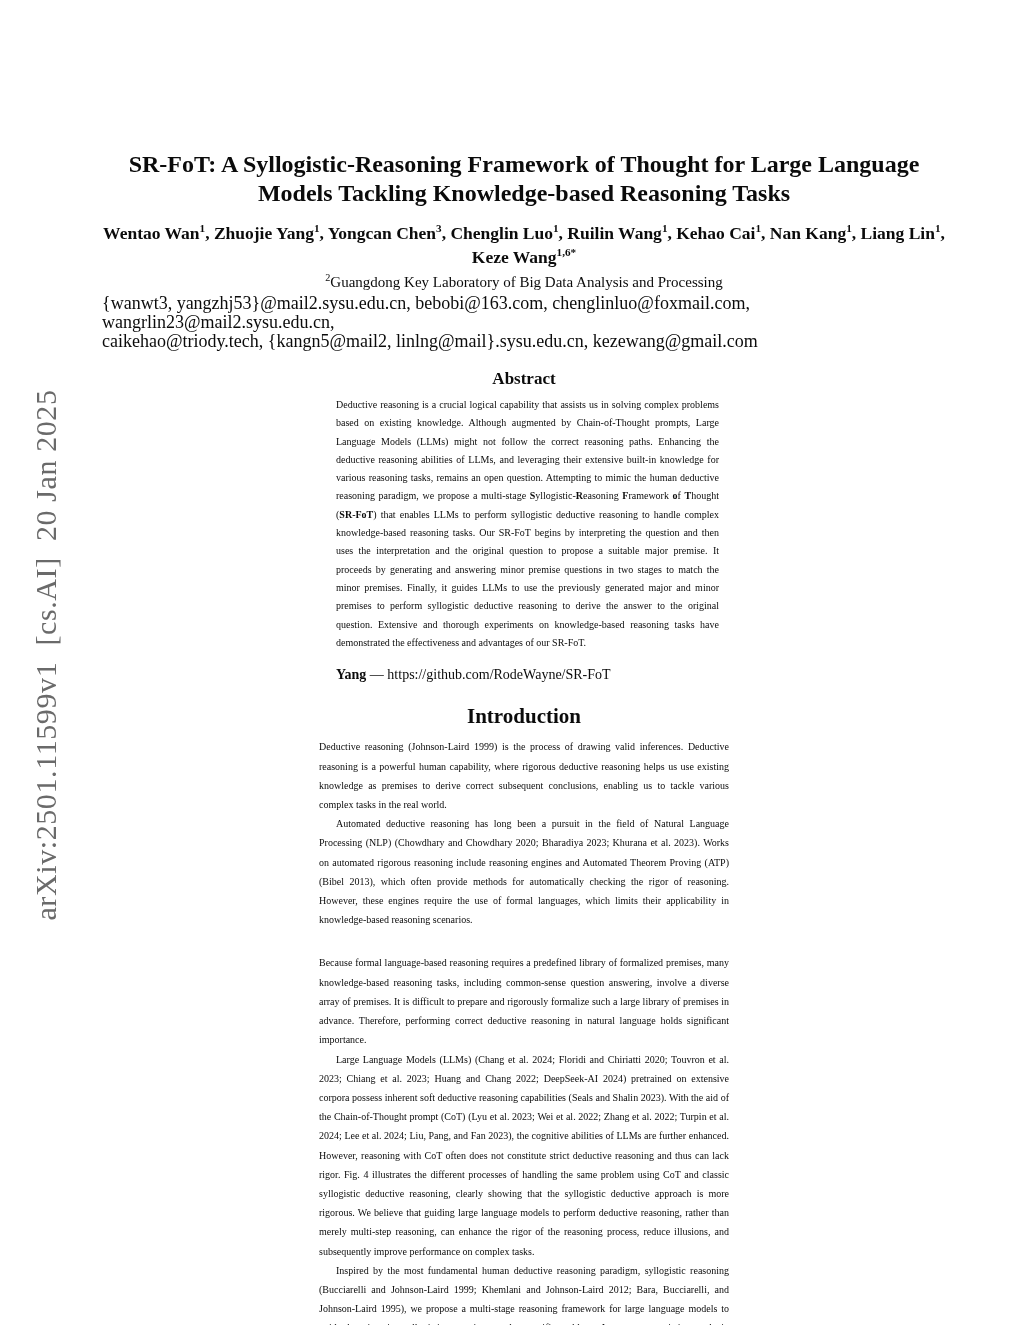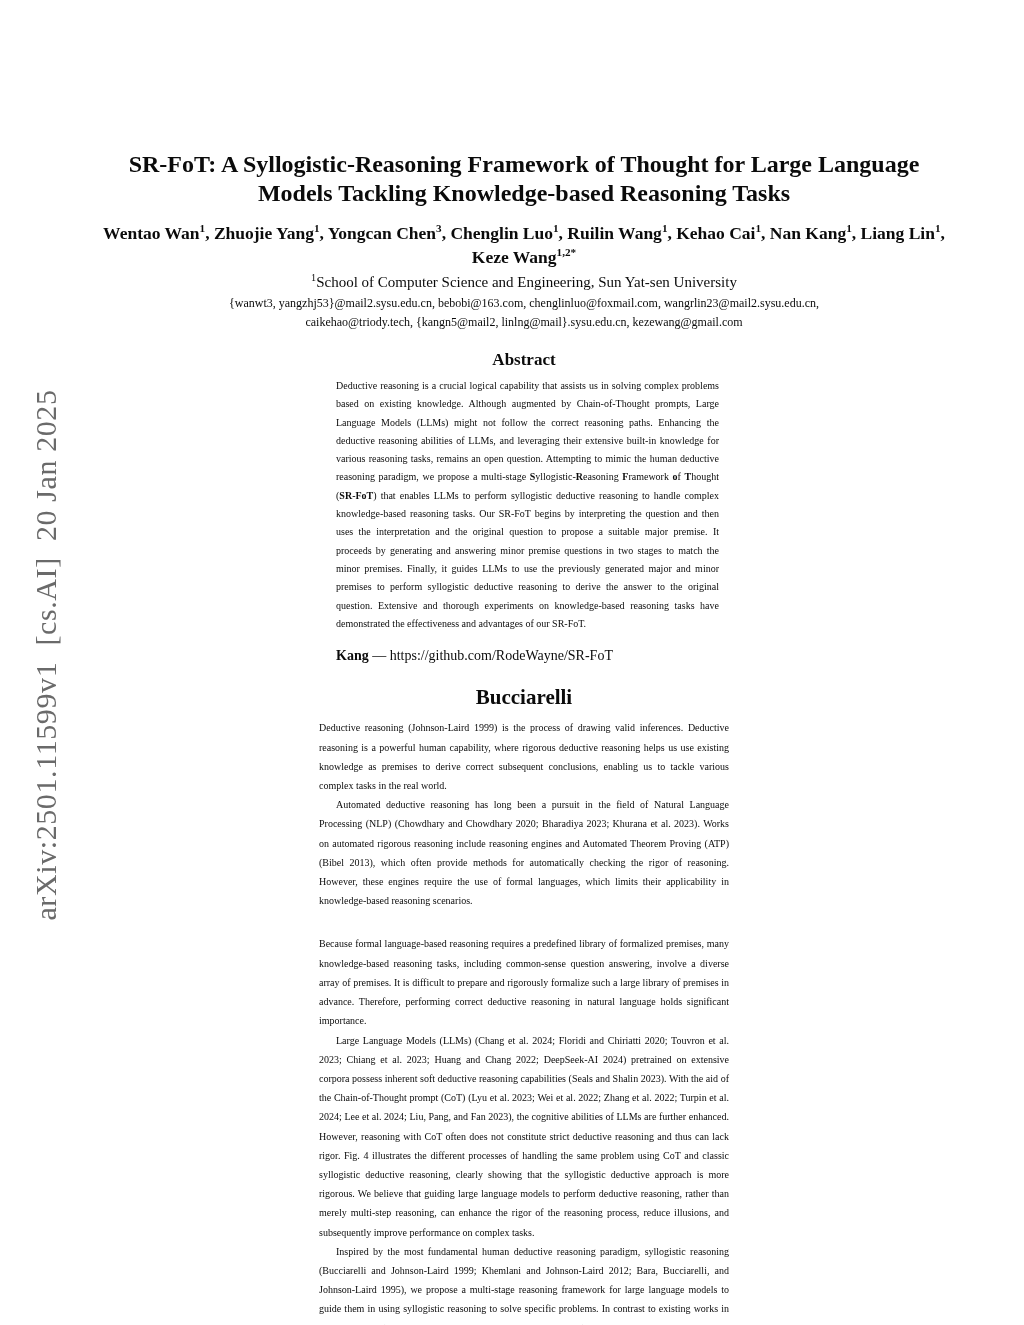--- a/index.html
+++ b/index.html
@@ -17,21 +17,21 @@
     font-size:24px;font-weight:bold;text-align:center;line-height:29px;
     margin:0 auto;max-width:880px;
   }
   .authors{
     margin:13px auto 0;max-width:856px;text-align:center;
     font-size:17.5px;font-weight:bold;line-height:24px;
   }
   .authors sup{font-size:64%;font-weight:bold;}
   .affiliations{margin-top:4px;text-align:center;font-size:15px;line-height:19px;}
   .affiliations sup{font-size:68%;}
-  .emails{margin-top:2px;text-align:center;font-size:12px;line-height:19px;}
+  .emails{margin-top:2px;text-align:left;font-size:18px;line-height:19px;}
   .columns{margin-top:18px;display:flex;gap:24px;align-items:center;flex-direction:column;}
   .col{width:410px;}
   .abstract-heading{text-align:center;font-weight:bold;font-size:17px;margin:0 0 7px 0;}
   .abstract-body{
     font-size:10px;line-height:18.3px;text-align:justify;
     padding:0 10px 0 17px;
   }
   .code-line{margin-top:14px;font-size:14px;line-height:18.3px;padding:0 10px 0 17px;}
   .section-heading{text-align:center;font-weight:bold;font-size:21px;margin:20px 0 8px 0;}
   .body-par{font-size:10px;line-height:19.2px;text-align:justify;margin:0;}
@@ -45,40 +45,40 @@
 </style>
 </head>
 <body>
 
 <div class="watermark">arXiv:2501.11599v1  [cs.AI]  20 Jan 2025</div>
 
 <div class="content">
 
   <h1 class="title">SR-FoT: A Syllogistic-Reasoning Framework of Thought for Large Language Models Tackling Knowledge-based Reasoning Tasks</h1>
 
-  <div class="authors"><span>Wentao Wan<sup>1</sup></span>, <span>Zhuojie Yang<sup>1</sup></span>, <span>Yongcan Chen<sup>3</sup></span>, <span>Chenglin Luo<sup>1</sup></span>, <span>Ruilin Wang<sup>1</sup></span>, <span>Kehao Cai<sup>1</sup></span>, <span>Nan Kang<sup>1</sup></span>, <span>Liang Lin<sup>1</sup></span>, <span>Keze Wang<sup>1,2*</sup></span></div>
+  <div class="authors"><span>Wentao Wan<sup>1</sup></span>, <span>Zhuojie Yang<sup>1</sup></span>, <span>Yongcan Chen<sup>3</sup></span>, <span>Chenglin Luo<sup>1</sup></span>, <span>Ruilin Wang<sup>1</sup></span>, <span>Kehao Cai<sup>1</sup></span>, <span>Nan Kang<sup>1</sup></span>, <span>Liang Lin<sup>1</sup></span>, <span>Keze Wang<sup>1,6*</sup></span></div>
 
   <div class="affiliations">
-      <div><sup>1</sup>School of Computer Science and Engineering, Sun Yat-sen University</div>
+      <div><sup>2</sup>Guangdong Key Laboratory of Big Data Analysis and Processing</div>
     </div>
 
   <div class="emails">
     <div>{wanwt3, yangzhj53}@mail2.sysu.edu.cn, bebobi@163.com, chenglinluo@foxmail.com, wangrlin23@mail2.sysu.edu.cn,</div>
     <div>caikehao@triody.tech, {kangn5@mail2, linlng@mail}.sysu.edu.cn, kezewang@gmail.com</div>
   </div>
 
   <div class="columns">
 
     <div class="col">
       <div class="abstract-heading">Abstract</div>
       <div class="abstract-body"><span>Deductive reasoning is a crucial logical capability that assists us in solving complex problems based on existing knowledge. Although augmented by Chain-of-Thought prompts, Large Language Models (LLMs) might not follow the correct reasoning paths. Enhancing the deductive reasoning abilities of LLMs, and leveraging their extensive built-in knowledge for various reasoning tasks, remains an open question. Attempting to mimic the human deductive reasoning paradigm, we propose a multi-stage </span><b>S</b><span>yllogistic-</span><b>R</b><span>easoning </span><b>F</b><span>ramework </span><b>o</b><span>f </span><b>T</b><span>hought (</span><b>SR-FoT</b><span>) that enables LLMs to perform syllogistic deductive reasoning to handle complex knowledge-based reasoning tasks. Our SR-FoT begins by interpreting the question and then uses the interpretation and the original question to propose a suitable major premise. It proceeds by generating and answering minor premise questions in two stages to match the minor premises. Finally, it guides LLMs to use the previously generated major and minor premises to perform syllogistic deductive reasoning to derive the answer to the original question. Extensive and thorough experiments on knowledge-based reasoning tasks have demonstrated the effectiveness and advantages of our SR-FoT.</span></div>
       <div class="code-line">
-        <b>Kang</b><span> — </span><a class="plain" href="#">https://github.com/RodeWayne/SR-FoT</a>
+        <b>Yang</b><span> — </span><a class="plain" href="#">https://github.com/RodeWayne/SR-FoT</a>
       </div>
-      <div class="section-heading">Bucciarelli</div>
+      <div class="section-heading">Introduction</div>
       <div>
           <p class="body-par">Deductive reasoning (Johnson-Laird 1999) is the process of drawing valid inferences. Deductive reasoning is a powerful human capability, where rigorous deductive reasoning helps us use existing knowledge as premises to derive correct subsequent conclusions, enabling us to tackle various complex tasks in the real world.</p>
           <p class="body-par indent">Automated deductive reasoning has long been a pursuit in the field of Natural Language Processing (NLP) (Chowdhary and Chowdhary 2020; Bharadiya 2023; Khurana et al. 2023). Works on automated rigorous reasoning include reasoning engines and Automated Theorem Proving (ATP) (Bibel 2013), which often provide methods for automatically checking the rigor of reasoning. However, these engines require the use of formal languages, which limits their applicability in knowledge-based reasoning scenarios.</p>
         </div>
     </div>
 
     <div class="col">
         <p class="body-par">Because formal language-based reasoning requires a predefined library of formalized premises, many knowledge-based reasoning tasks, including common-sense question answering, involve a diverse array of premises. It is difficult to prepare and rigorously formalize such a large library of premises in advance. Therefore, performing correct deductive reasoning in natural language holds significant importance.</p>
         <p class="body-par indent">Large Language Models (LLMs) (Chang et al. 2024; Floridi and Chiriatti 2020; Touvron et al. 2023; Chiang et al. 2023; Huang and Chang 2022; DeepSeek-AI 2024) pretrained on extensive corpora possess inherent soft deductive reasoning capabilities (Seals and Shalin 2023). With the aid of the Chain-of-Thought prompt (CoT) (Lyu et al. 2023; Wei et al. 2022; Zhang et al. 2022; Turpin et al. 2024; Lee et al. 2024; Liu, Pang, and Fan 2023), the cognitive abilities of LLMs are further enhanced. However, reasoning with CoT often does not constitute strict deductive reasoning and thus can lack rigor. Fig. 4 illustrates the different processes of handling the same problem using CoT and classic syllogistic deductive reasoning, clearly showing that the syllogistic deductive approach is more rigorous. We believe that guiding large language models to perform deductive reasoning, rather than merely multi-step reasoning, can enhance the rigor of the reasoning process, reduce illusions, and subsequently improve performance on complex tasks.</p>
         <p class="body-par indent">Inspired by the most fundamental human deductive reasoning paradigm, syllogistic reasoning (Bucciarelli and Johnson-Laird 1999; Khemlani and Johnson-Laird 2012; Bara, Bucciarelli, and Johnson-Laird 1995), we propose a multi-stage reasoning framework for large language models to guide them in using syllogistic reasoning to solve specific problems. In contrast to existing works in the community (Wu et al. 2023; Ye et al. 2023b; Deng et al. 2023), we do not solely rely on simplistic processes or create targeted benchmarks to evaluate the LLMs’ capabilities in performing syllogistic reasoning. Instead, we propose a reasoning framework based on the syllogistic thinking paradigm to handle complex knowledge-based reasoning tasks. Our SR-FoT advances in guiding LLMs in performing syllogistic deductive reasoning, thereby achieving improved performance on these tasks and enhancing the rigor and reliability of the reasoning process.</p>

